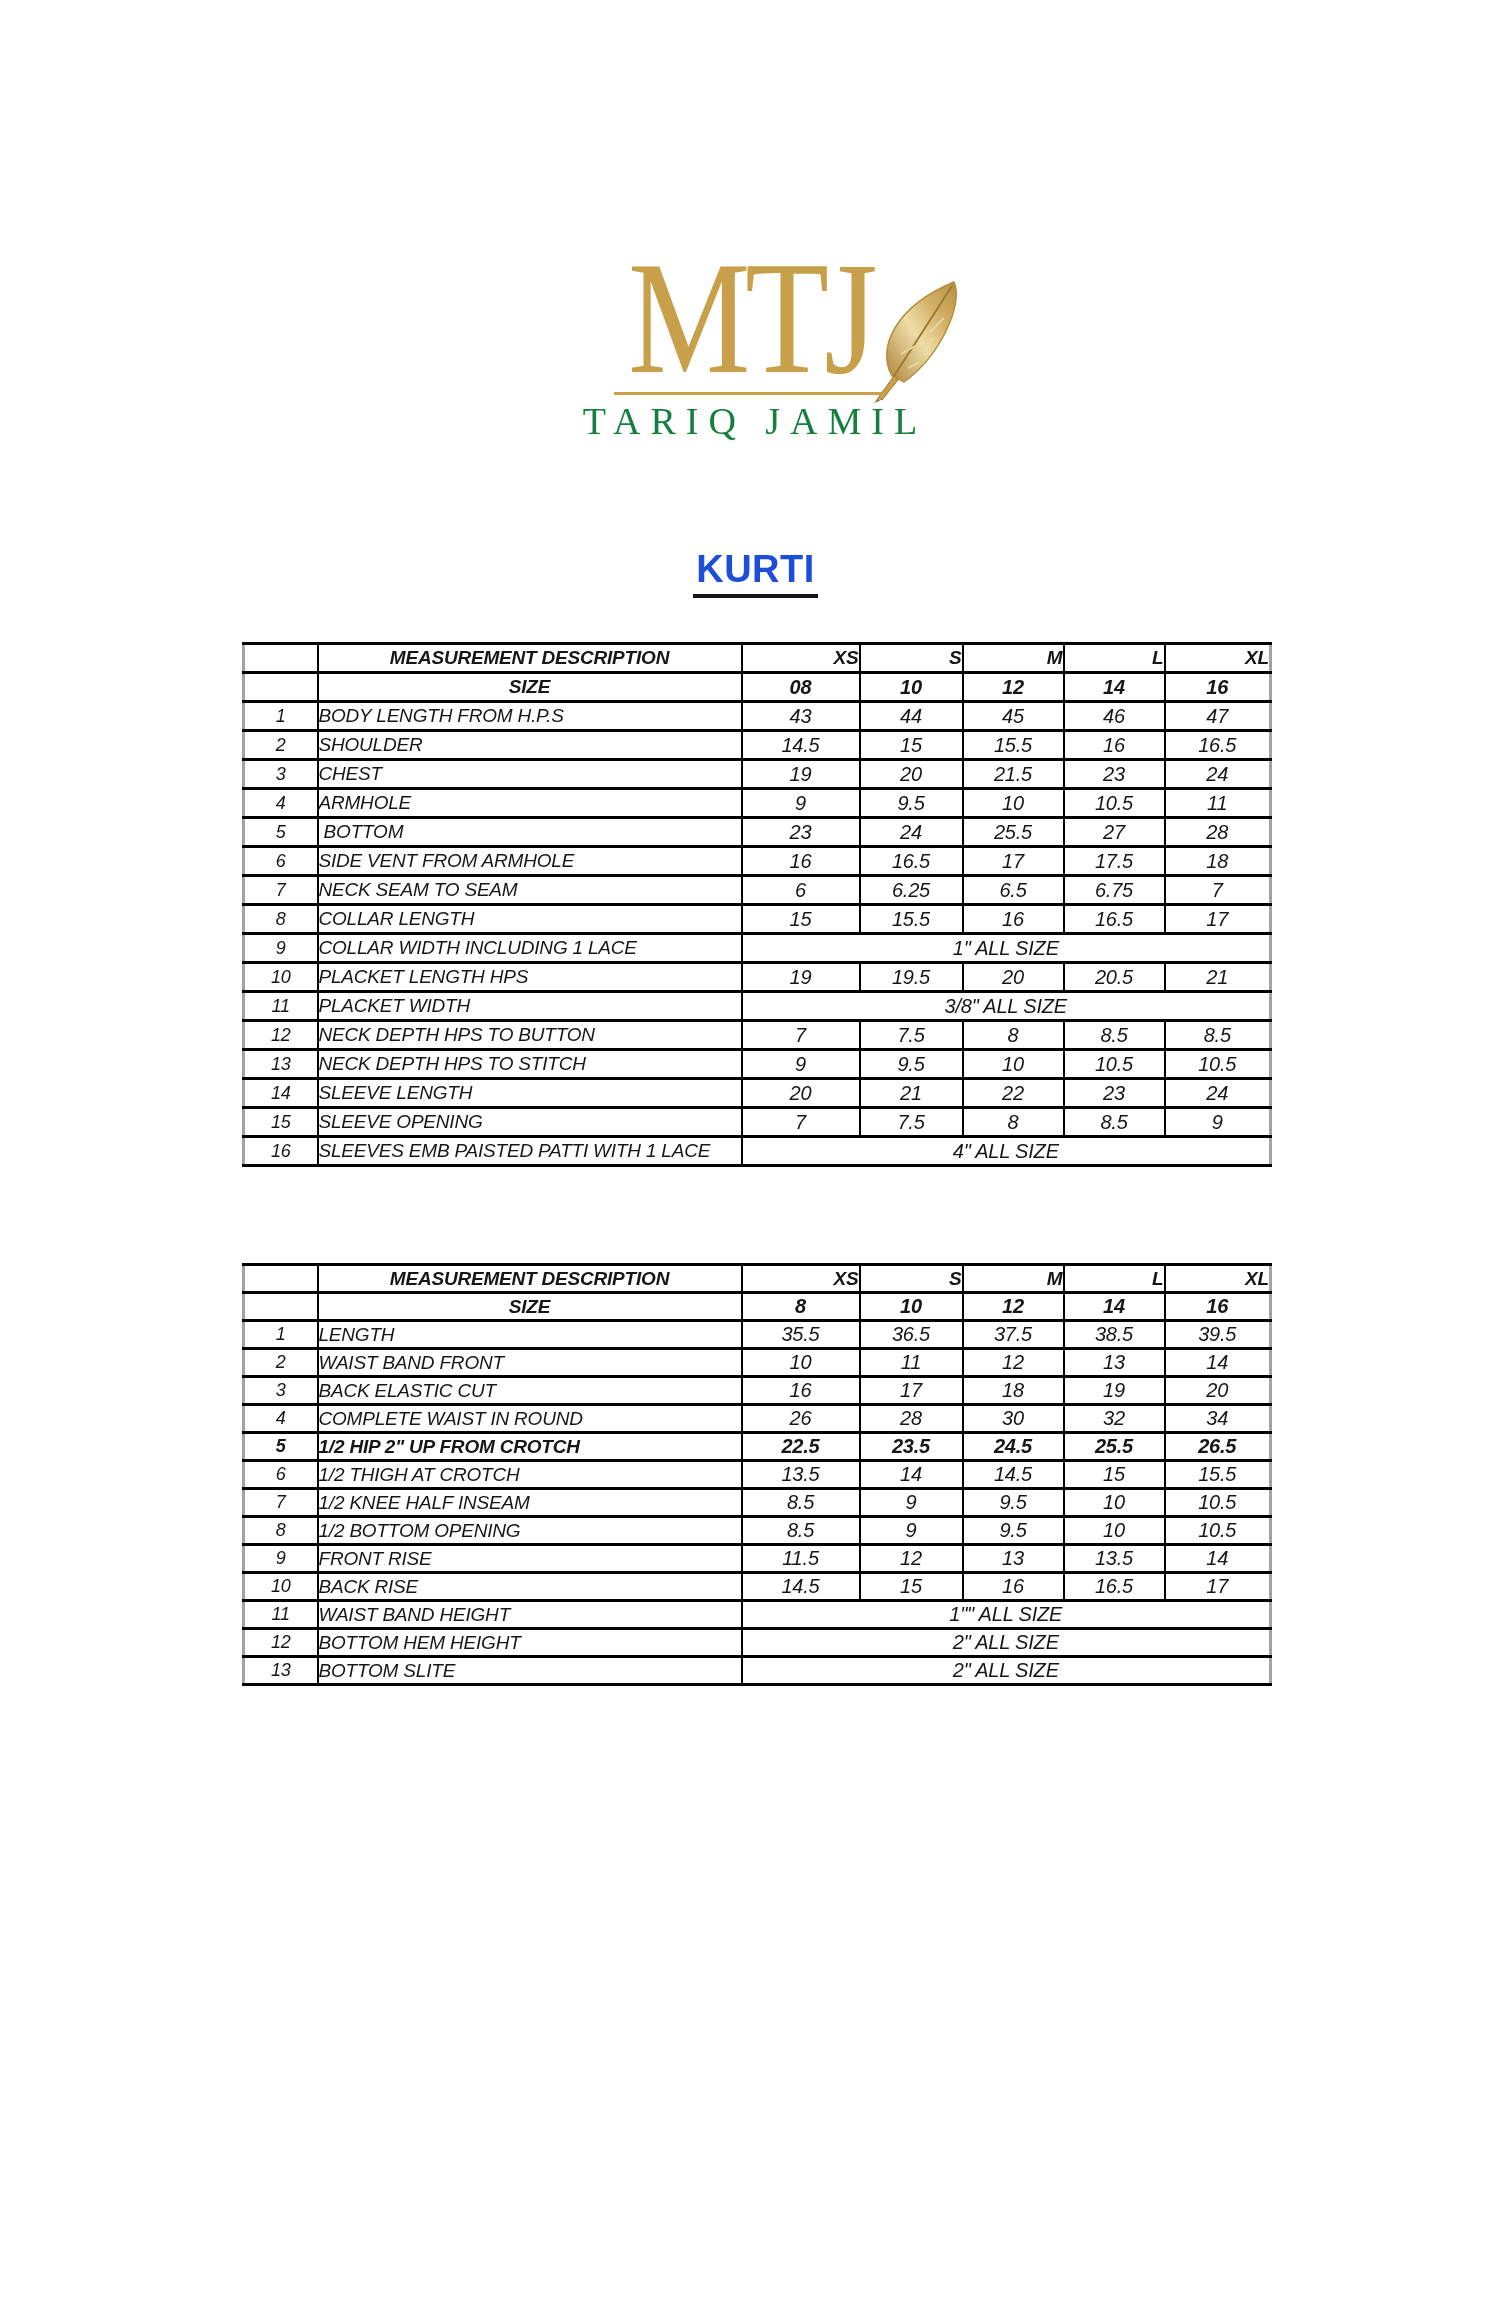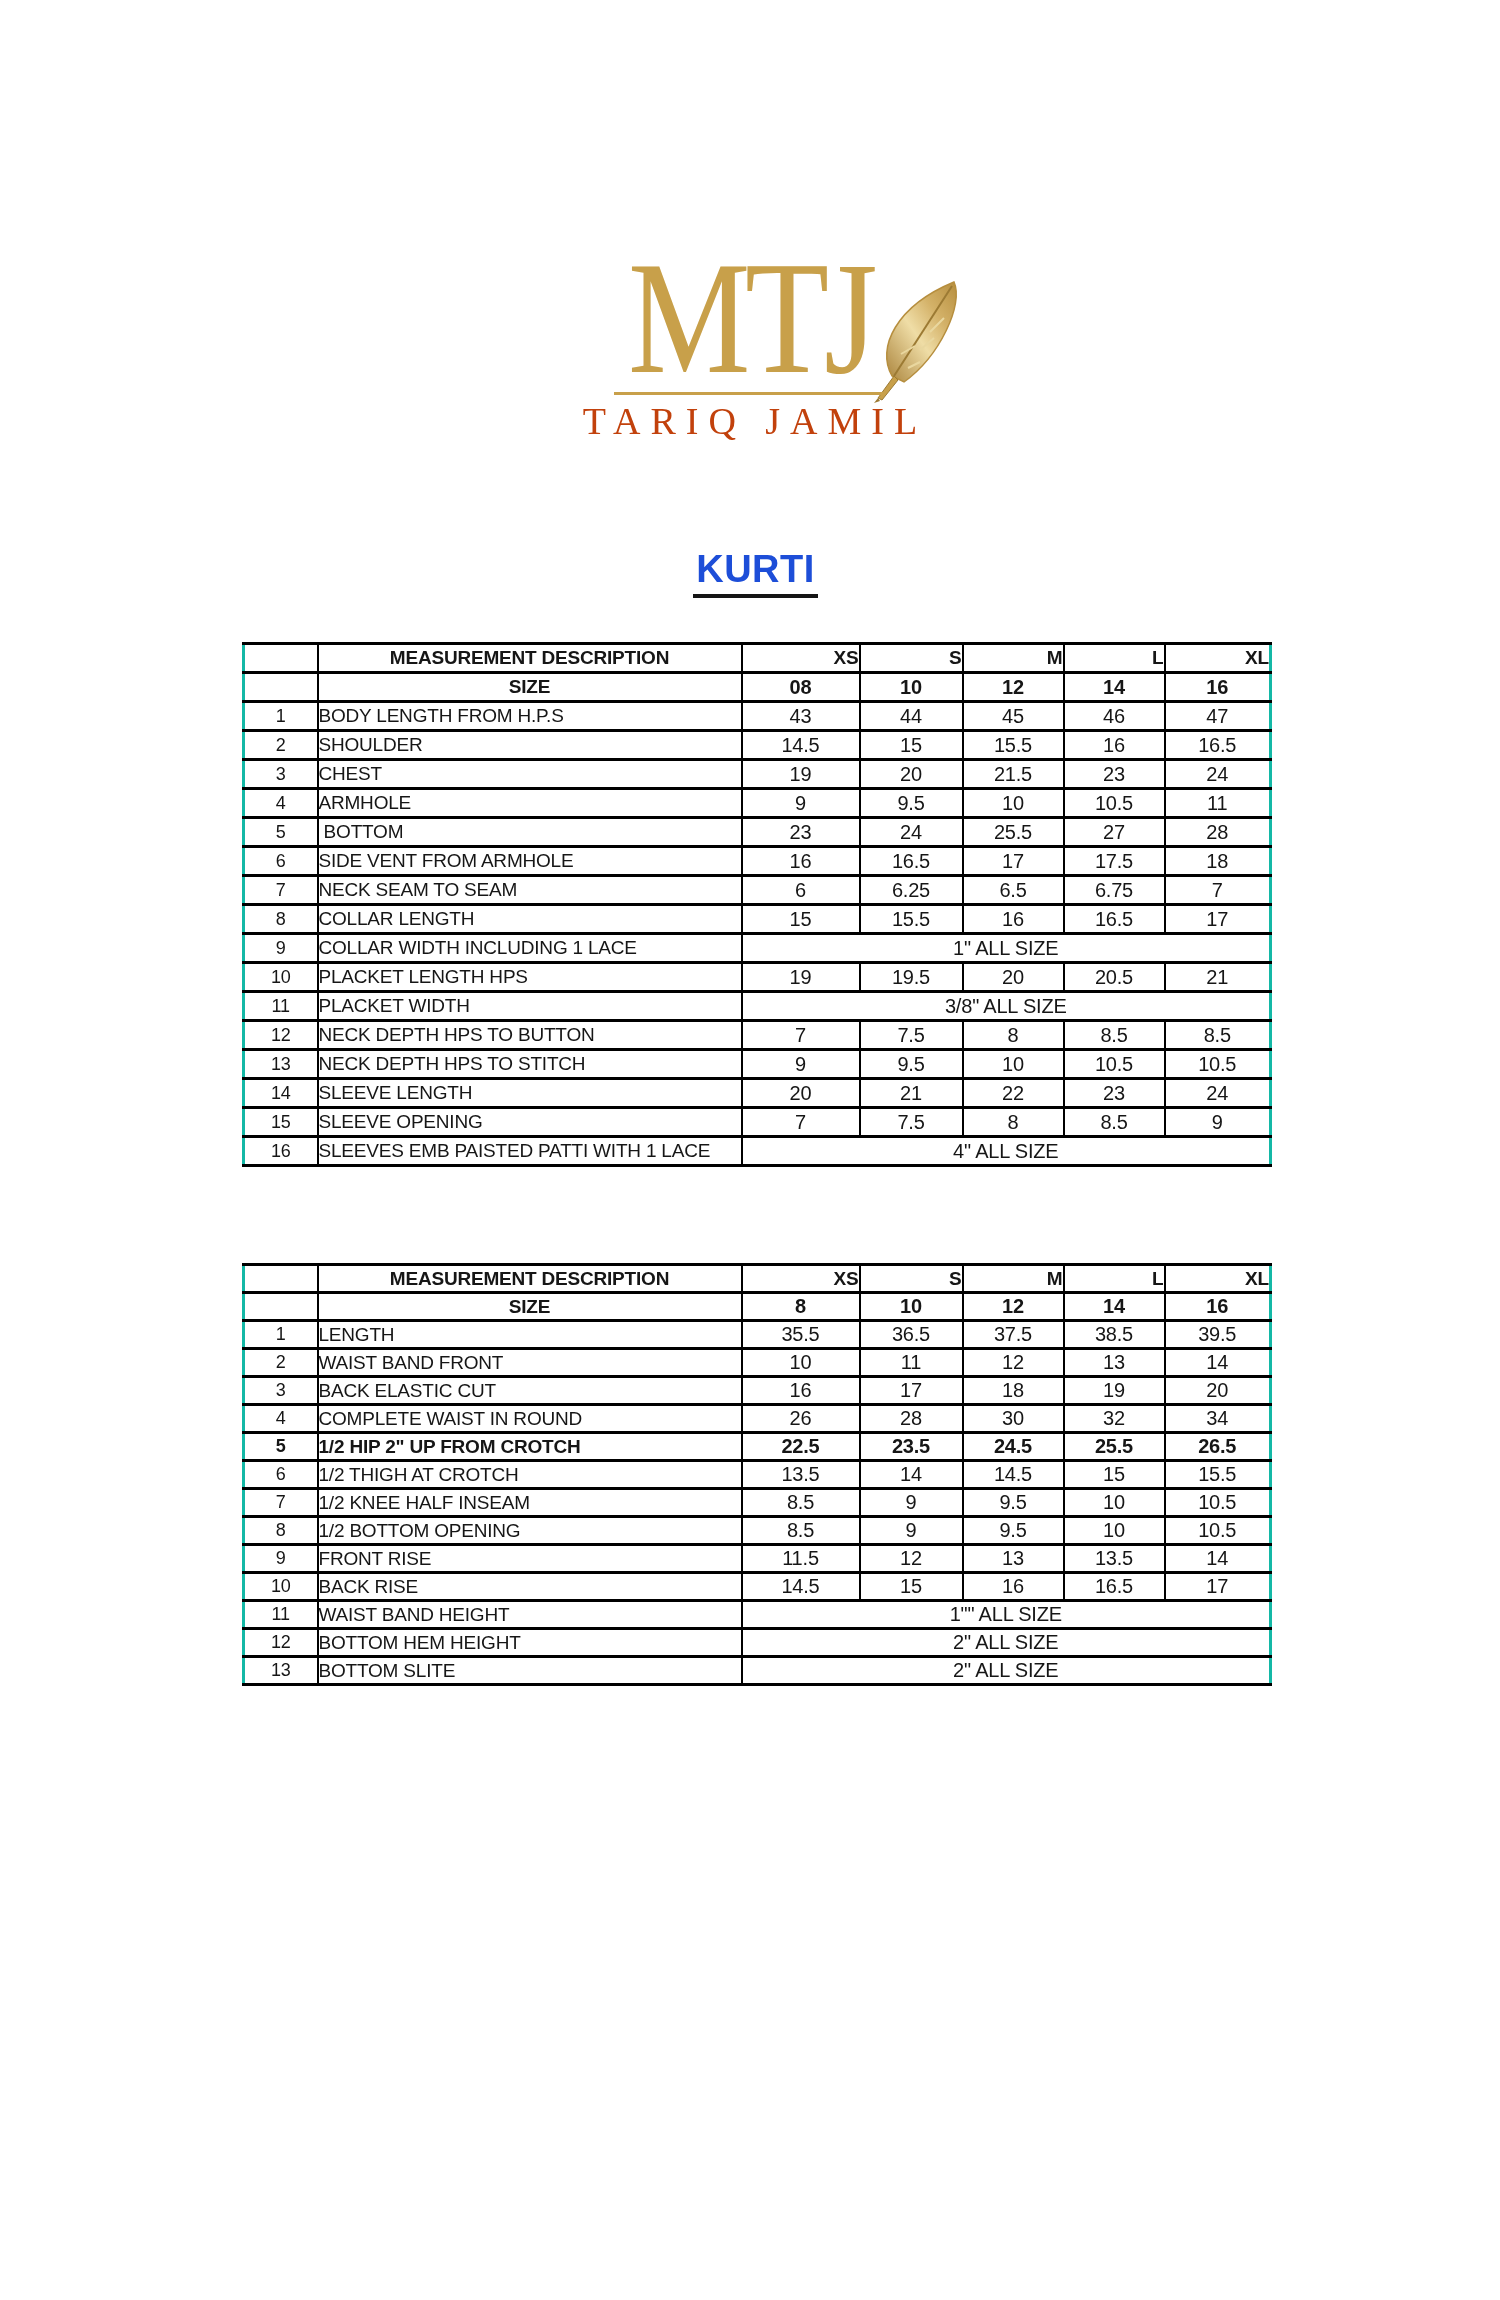--- a/index.html
+++ b/index.html
@@ -32,21 +32,21 @@
     position: absolute; top: 392px; left: 614px;
     width: 272px; height: 3px;
     background: #C8A04A;
   }
   .logo-wordmark {
     position: absolute; top: 401px; left: 0; width: 100%;
     text-align: center;
     font-family: "Liberation Serif", serif;
     font-size: 38px; line-height: 1.1;
     letter-spacing: 10px; text-indent: 10px;
-    color: #c2410c;
+    color: #15803d;
   }
   .feather {
     position: absolute; top: 276px; left: 868px;
     width: 104px; height: 128px;
   }
 
   
   .section-title {
     position: absolute; left: 242px; width: 1027px;
     text-align: center; font-weight: bold; color: #1d4ed8;
@@ -61,21 +61,22 @@
 
   
   table.spec {
     position: absolute; left: 242px;
     border-collapse: collapse;
     table-layout: fixed;
     width: 1027px;
     background: #ffffff;
     color: #161616;
     letter-spacing: -0.2px;
-    border: 3px solid #14b8a6;
+    border: 3px solid #a3a3a3;
+    font-style: italic;
   }
   #kurti-table { top: 642px; }
   #pant-table  { top: 1263px; }
 
   table.spec td {
     border: 2px solid #000;
     border-top-width: 3px;
     border-bottom-width: 3px;
     padding: 0;
     overflow: hidden;

